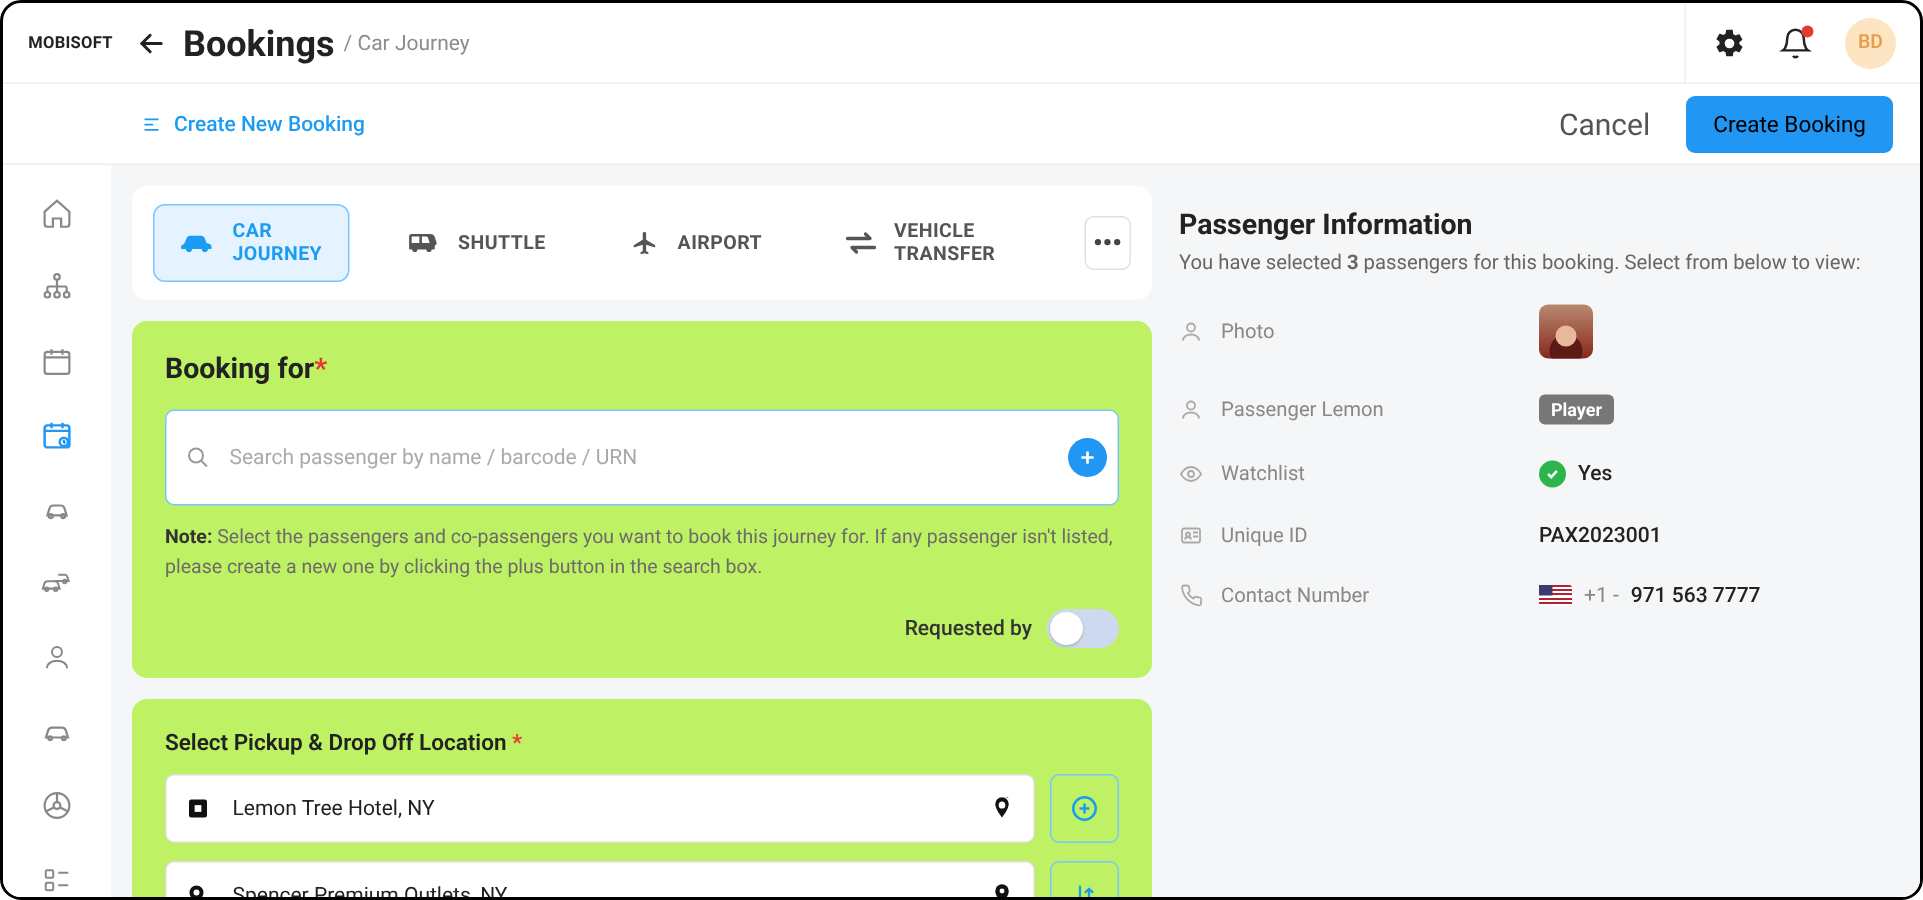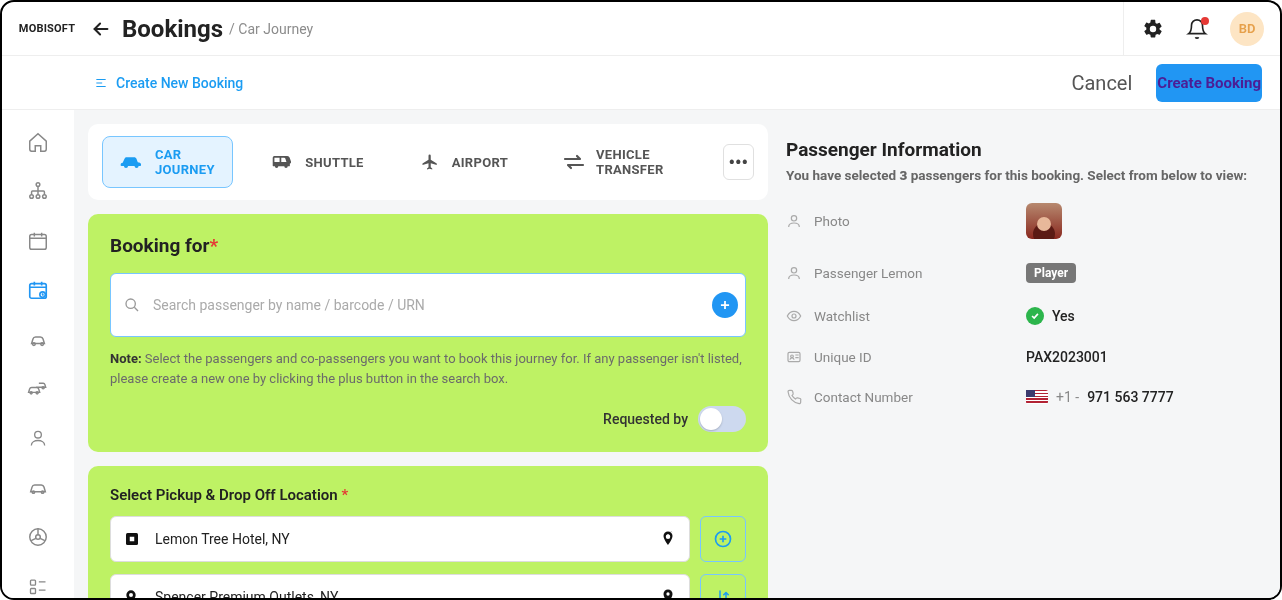--- a/index.html
+++ b/index.html
@@ -15,21 +15,21 @@
 .gear { margin-right: 22px; cursor: pointer; }
 .bell-wrap { position: relative; margin-right: 22px; cursor: pointer; }
 .bell-dot { position: absolute; top: -1px; right: -1px; width: 8px; height: 8px; background: #e53935; border-radius: 50%; }
 .avatar { width: 34px; height: 34px; border-radius: 50%; background: #fde5c4; display: flex; align-items: center; justify-content: center; font-size: 13px; font-weight: 600; color: #e6a04b; }
 
 
 .subbar { height: 54px; display: flex; align-items: center; padding: 0 18px 0 92px; border-bottom: 1px solid #eee; }
 .create-new { display: flex; align-items: center; gap: 8px; color: #1b9cf2; font-size: 14px; font-weight: 500; cursor: pointer; }
 .subbar-spacer { flex: 1; }
 .cancel-link { color: #555; font-size: 20px; margin-right: 24px; cursor: pointer; }
-.primary-btn { background: #2196f3; color: #4c1d95; font-size: 15px; font-weight: 700; padding: 10px 1px; border-radius: 6px; border: none; cursor: pointer; }
+.primary-btn { background: #2196f3; color: #000000; font-size: 15px; font-weight: 400; padding: 10px 18px; border-radius: 6px; border: none; cursor: pointer; }
 
 
 .content { display: flex; height: calc(600px - 54px - 54px - 4px); }
 .sidenav { width: 72px; background: #fff; display: flex; flex-direction: column; align-items: center; padding-top: 20px; gap: 26px; }
 .nav-item { width: 28px; height: 28px; display: flex; align-items: center; justify-content: center; color: #888; cursor: pointer; }
 .nav-item.active { color: #2196f3; }
 
 .main { flex: 1; background: #f5f6f7; padding: 14px 14px 0 14px; overflow: hidden; display: flex; gap: 18px; }
 .left-col { width: 680px; display: flex; flex-direction: column; gap: 14px; }
 .right-col { flex: 1; padding-top: 14px; }
@@ -60,21 +60,21 @@
 
 .loc-title { font-size: 15px; font-weight: 600; color: #222; }
 .loc-row { display: flex; gap: 10px; margin-top: 12px; }
 .loc-input { flex: 1; height: 46px; border: 1px solid #ddd; border-radius: 6px; padding: 0 42px 0 44px; display: flex; align-items: center; font-size: 14px; color: #222; position: relative; background:#fff;}
 .loc-input .left-ico { position: absolute; left: 12px; top:50%; transform:translateY(-50%);}
 .loc-input .right-ico { position: absolute; right: 12px; top:50%; transform:translateY(-50%);}
 .sq-btn { width: 46px; height: 46px; border: 1.5px solid #78c6ff; border-radius: 6px; display: flex; align-items: center; justify-content: center; color: #1b9cf2; cursor: pointer; }
 
 
 .pi-title { font-size: 19px; font-weight: 700; color: #222; }
-.pi-sub { font-size: 13.5px; color: #666; margin-top: 6px; font-weight: bold; }
+.pi-sub { font-size: 13.5px; color: #666; margin-top: 6px; }
 .sel-box { margin-top: 14px; border: 1px solid #ddd; border-radius: 6px; height: 44px; display: flex; align-items: center; padding: 0 14px; background: #fff; cursor: pointer; }
 .sel-name { font-size: 14px; font-weight: 500; color: #222; flex: 1; }
 .pill { width: 28px; height: 22px; border-radius: 5px; background: #1b8a2f; display: flex; align-items: center; justify-content: center; color: #fff; margin-left: 6px; }
 .chev { margin-left: auto; color: #888; }
 .info-grid { margin-top: 20px; display: flex; flex-direction: column; gap: 24px; text-align: right; }
 .info-row { display: flex; align-items: center; }
 .info-left { width: 240px; display: flex; align-items: center; gap: 12px; color: #888; font-size: 13.5px; }
 .info-right { display: flex; align-items: center; gap: 8px; font-size: 14px; color: #222; font-weight: 500; }
 .photo { width: 36px; height: 36px; border-radius: 6px; background: linear-gradient(180deg,#b7896f 0%,#89281f 100%); overflow:hidden; position:relative;}
 .photo::after{content:"";position:absolute;left:50%;top:58%;transform:translate(-50%,-50%);width:14px;height:14px;border-radius:50%;background:#e8b89a;box-shadow:0 10px 0 4px #5b1a14;}

